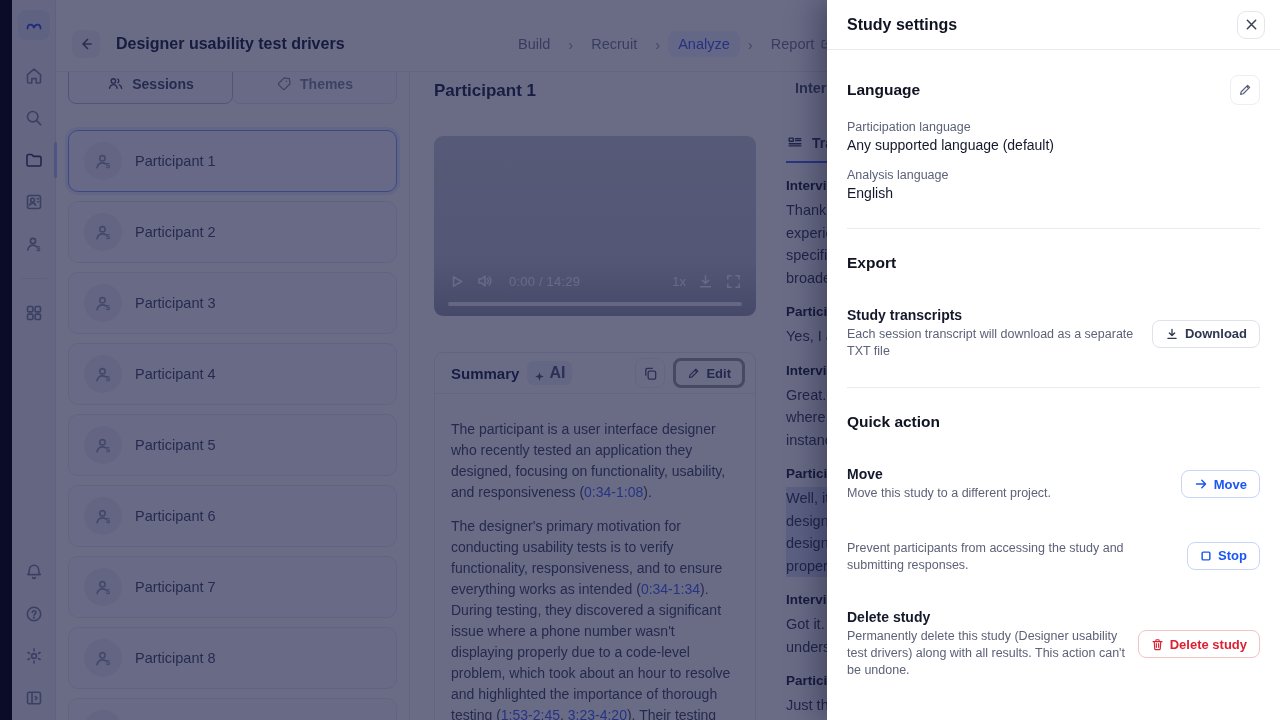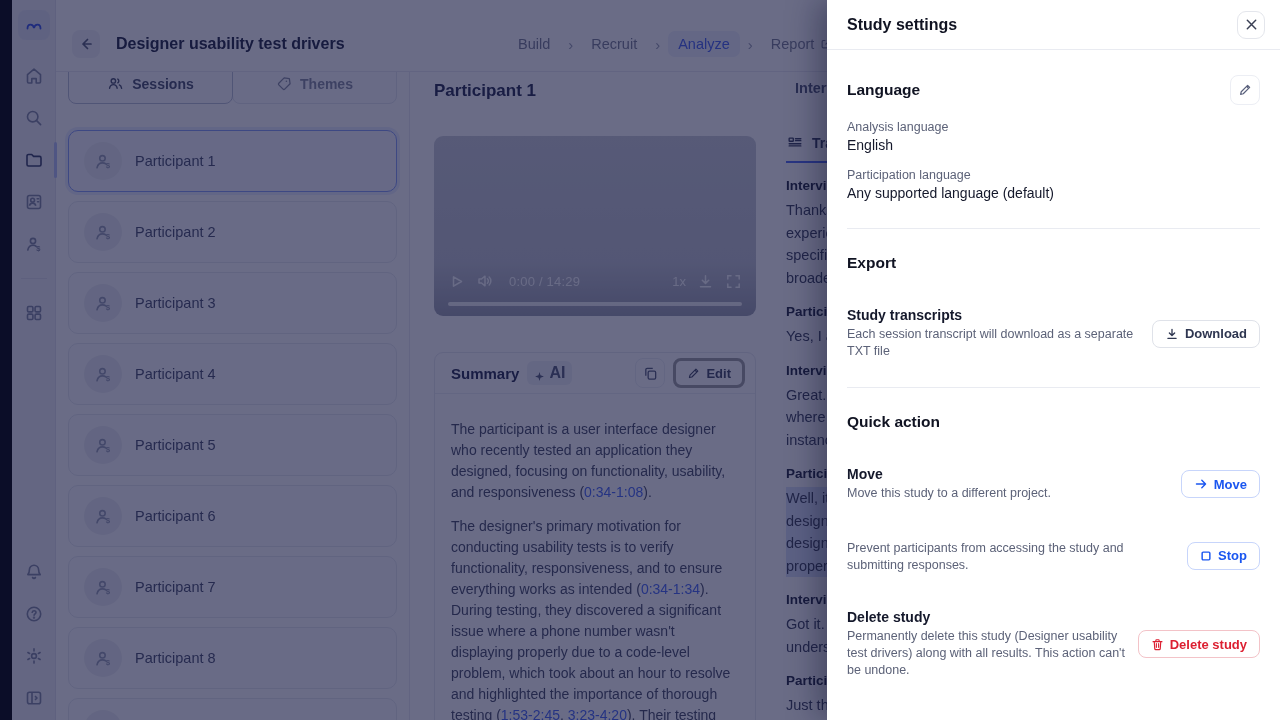--- a/index.html
+++ b/index.html
@@ -467,26 +467,26 @@
         <span class="sec-title">Language</span>
         <button class="icon-btn">
             <svg width="14" height="14" viewBox="0 0 16 16" fill="none" stroke="currentColor" stroke-width="1.4" stroke-linejoin="round">
               <path d="m3 13 .7-3L11 2.7l2.3 2.3L6 12.3 3 13z"></path>
               <path d="m9.8 3.9 2.3 2.3"></path>
             </svg>
           </button>
       </div>
       <div>
           <div class="field">
+            <div class="f-label">Participation language</div>
+            <div class="f-value">Any supported language (default)</div>
+          </div>
+          <div class="field">
             <div class="f-label">Analysis language</div>
             <div class="f-value">English</div>
-          </div>
-          <div class="field">
-            <div class="f-label">Participation language</div>
-            <div class="f-value">Any supported language (default)</div>
           </div>
         </div>
       <div class="sdiv"></div>
 
       <div class="sec-head">
         <span class="sec-title">Export</span>
       </div>
       <div>
           <div class="srow">
             <div class="srow-info">

